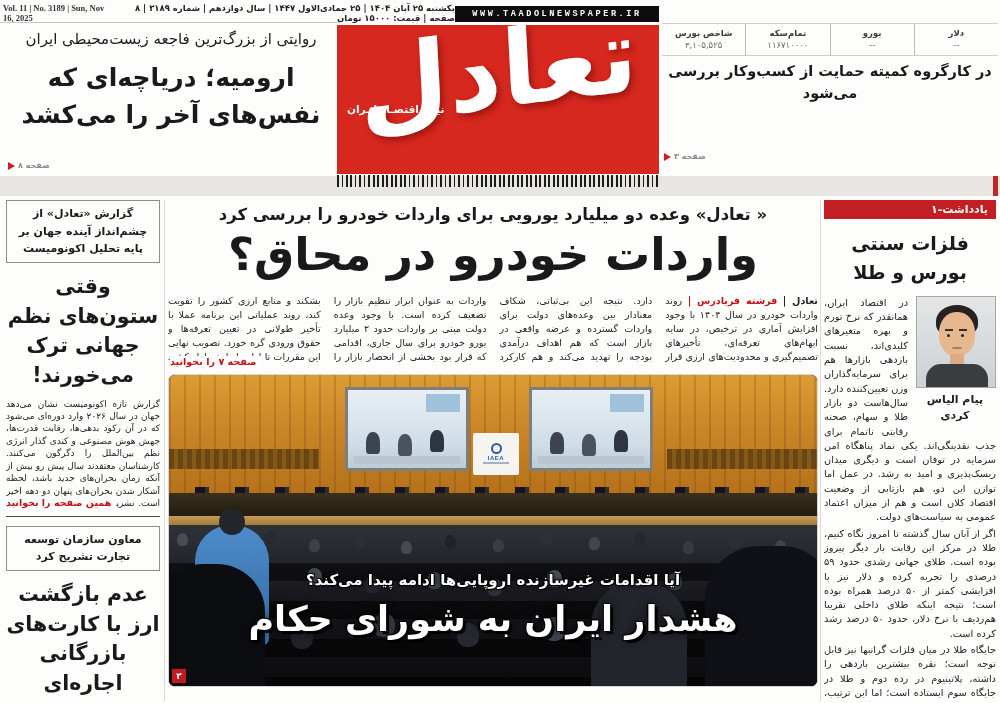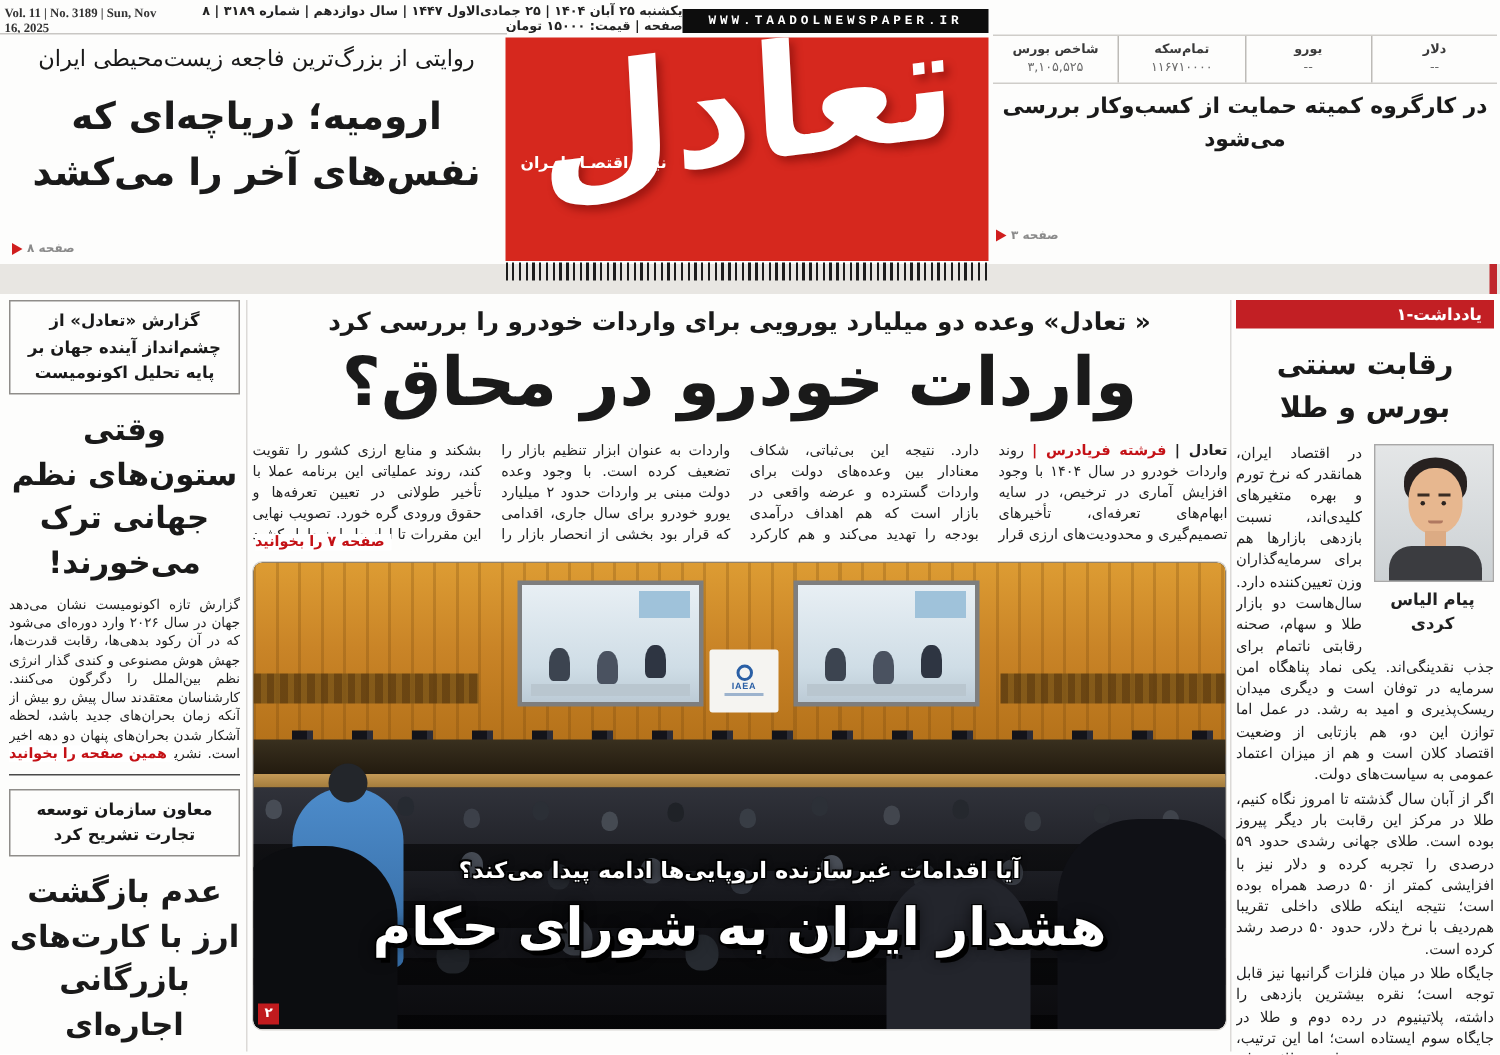--- a/index.html
+++ b/index.html
@@ -267,21 +267,21 @@
       <div class="ph-person-gray"></div>
       <div class="ph-person-dk-r"></div>
       <div class="ph-q">آیا اقدامات غیرسازنده اروپایی‌ها ادامه پیدا می‌کند؟</div>
       <div class="ph-head">هشدار ایران به شورای حکام</div>
       <div class="ph-badge">۲</div>
     </div>
   </div>
 
   <div class="notecol">
     <div class="note-header">یادداشت-۱</div>
-    <div class="note-title">رقابت سنتی بورس و طلا</div>
+    <div class="note-title">فلزات سنتی بورس و طلا</div>
     <div class="note-article">
       <div class="portrait-wrap">
         <div class="portrait">
           <div class="pt-hair"></div>
           <div class="pt-head"></div>
           <div class="pt-brow"></div>
           <div class="pt-eye"></div>
           <div class="pt-mouth"></div>
           <div class="pt-neck"></div>
           <div class="pt-body"></div>

